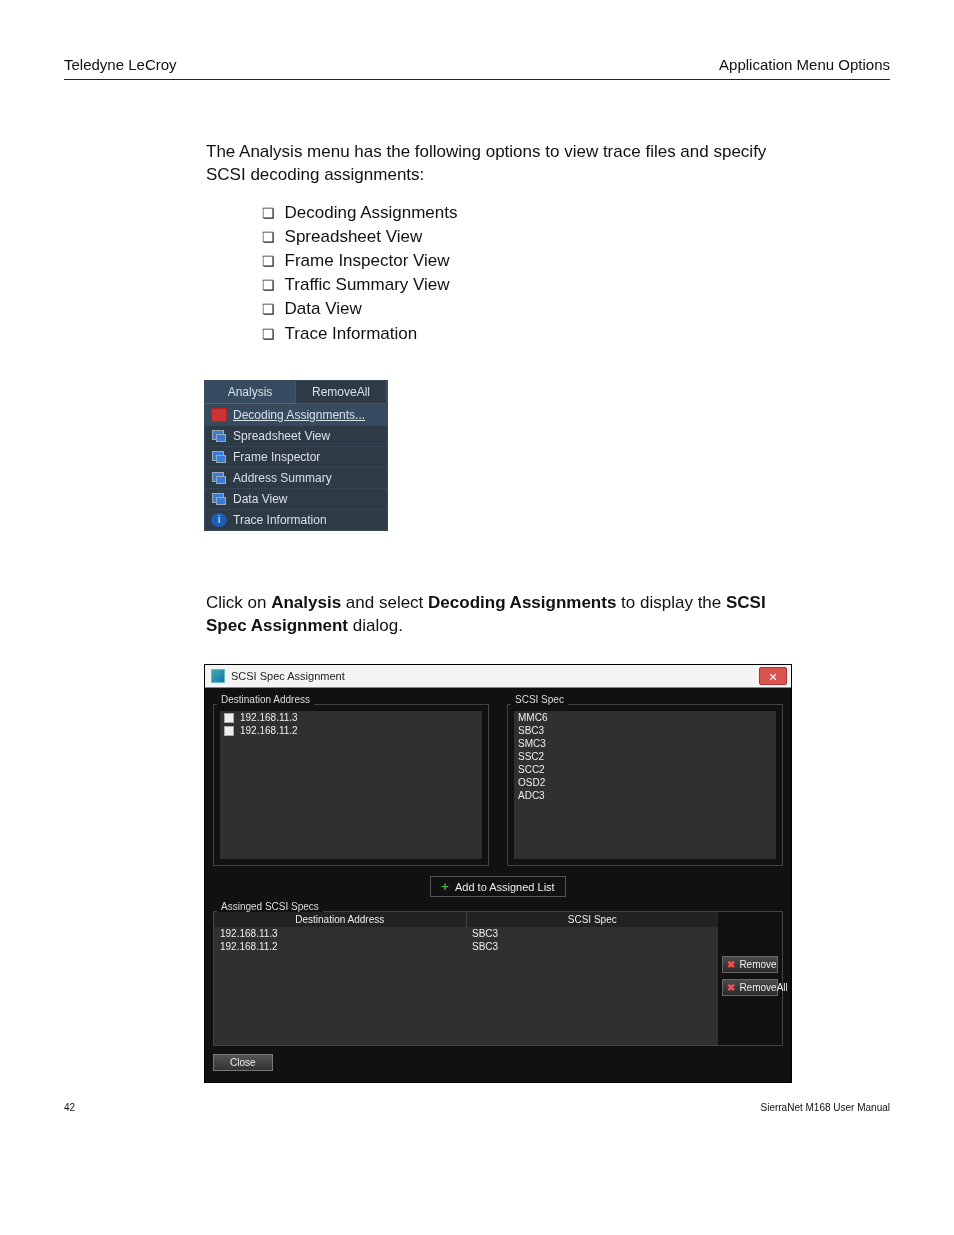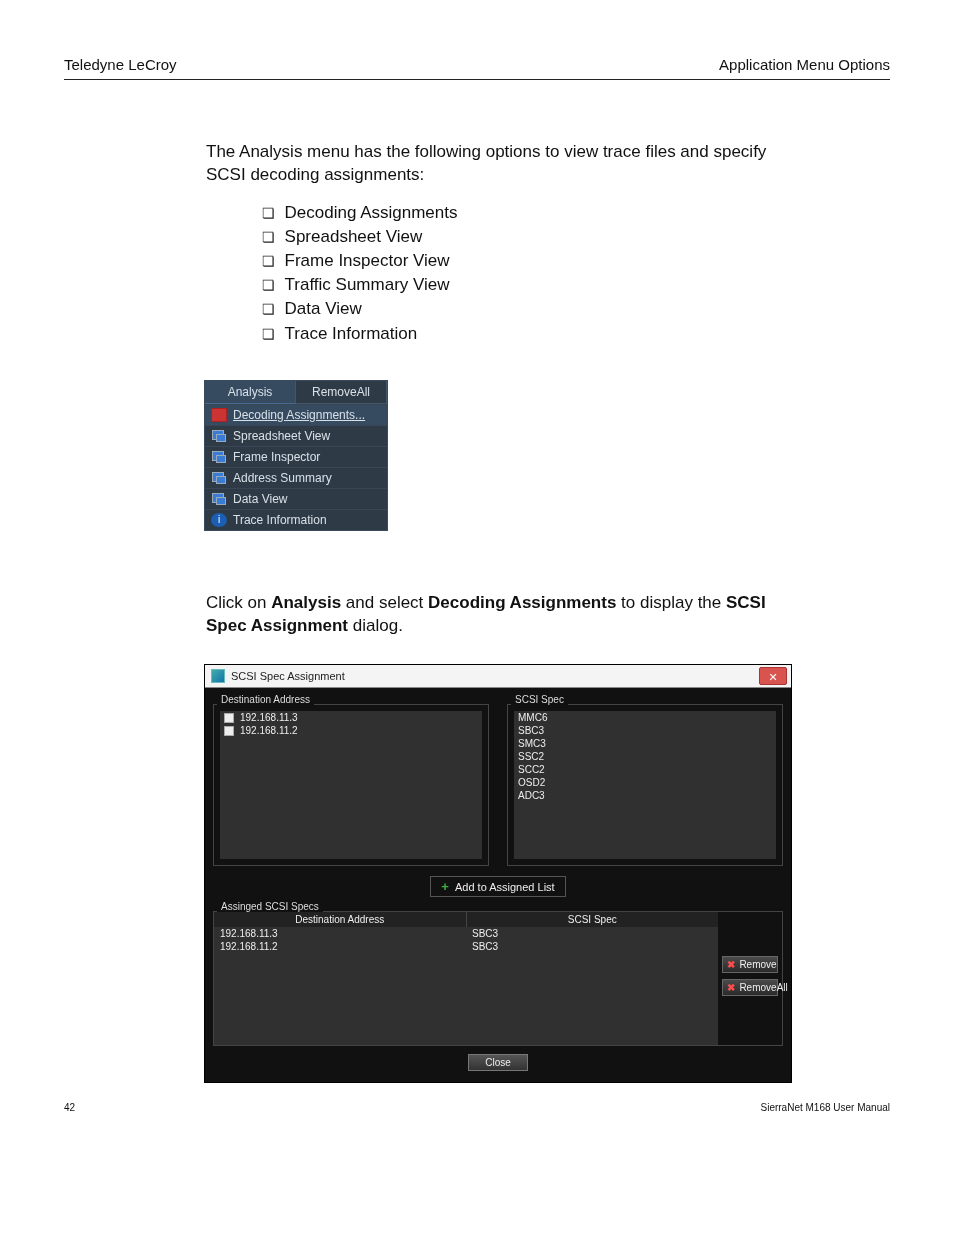--- a/index.html
+++ b/index.html
@@ -47,21 +47,21 @@
   .tbl { flex: 1; background: #303030; }
   .tbl-head { display: flex; background: #222; }
   .tbl-head div { flex: 1; text-align: center; padding: 2px 0; font-size: 10px; border-right: 1px solid #444; }
   .tbl-head div:last-child { border-right: none; }
   .tbl-body { height: 118px; }
   .tbl-row { display: flex; font-size: 10px; }
   .tbl-row div { flex: 1; padding: 1px 6px; }
   .side-btns { width: 64px; padding: 44px 4px 0 4px; display: flex; flex-direction: column; gap: 6px; }
   .side-btn { background: linear-gradient(#4a4a4a,#2a2a2a); border: 1px solid #666; color: #eee; font-size: 10px; padding: 2px 4px; display: flex; align-items: center; gap: 4px; cursor: pointer; }
   .x-red { color: #ff4d4d; font-weight: bold; }
-  .dlg-foot { text-align: center; padding: 10px 0 8px 0; }
+  .dlg-foot { text-align: left; padding: 10px 0 8px 0; }
   .close-btn { background: linear-gradient(#555,#333); border: 1px solid #777; color: #eee; font-size: 10px; padding: 2px 16px; cursor: pointer; }
   .ftr { position: absolute; left: 64px; right: 64px; bottom: 48px; display: flex; justify-content: space-between; font-size: 10px; }
 </style>
 </head>
 <body>
 
 <div class="page">
   <div class="hdr">
     <span>Teledyne LeCroy</span>
     <span>Application Menu Options</span>

